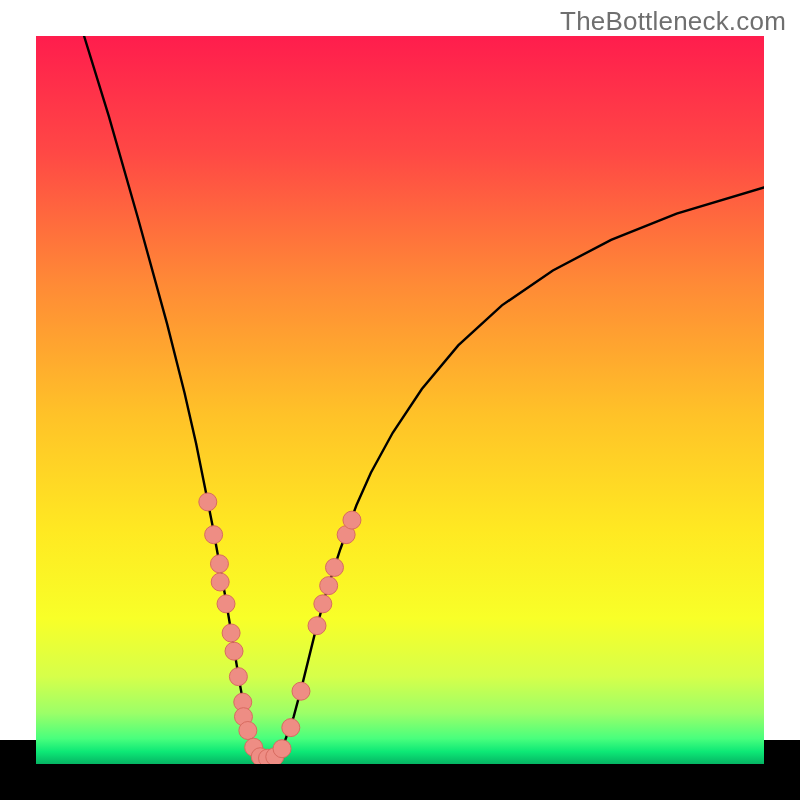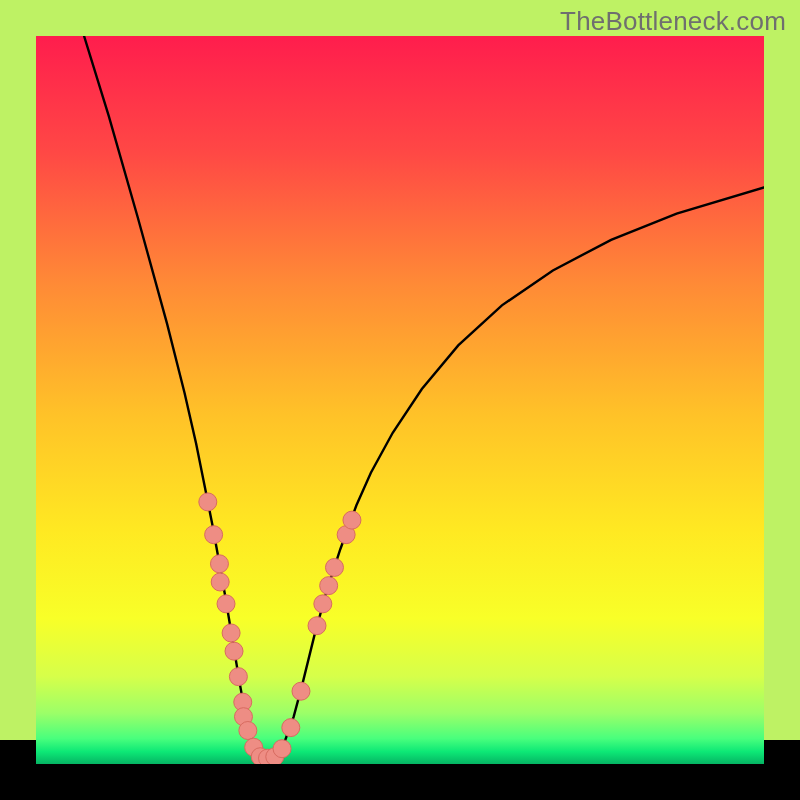--- a/index.html
+++ b/index.html
@@ -10,21 +10,21 @@
     background: #000;
     overflow: hidden;
     font-family: Arial, Helvetica, sans-serif;
   }
   .frame {
     position: absolute;
     top: 0;
     left: 0;
     width: 800px;
     height: 740px;
-    background: #bef264;
+    background: #ffffff;
   }
   .plot-area {
     position: absolute;
     top: 36px;
     left: 36px;
     width: 728px;
     height: 728px;
     overflow: hidden;
   }
   .watermark {

